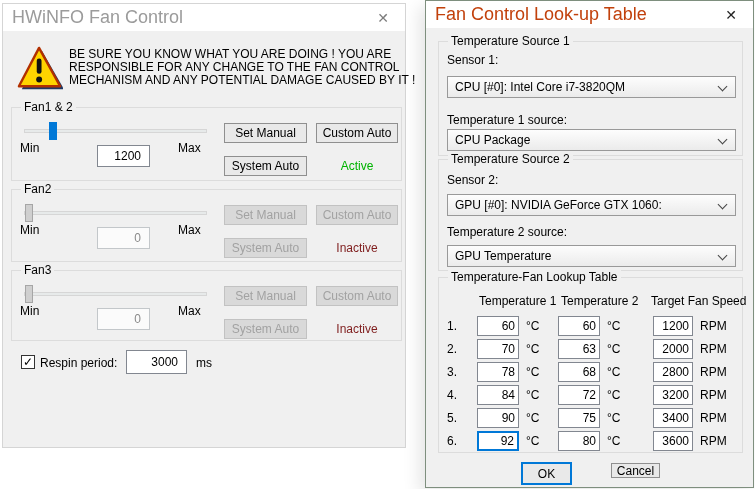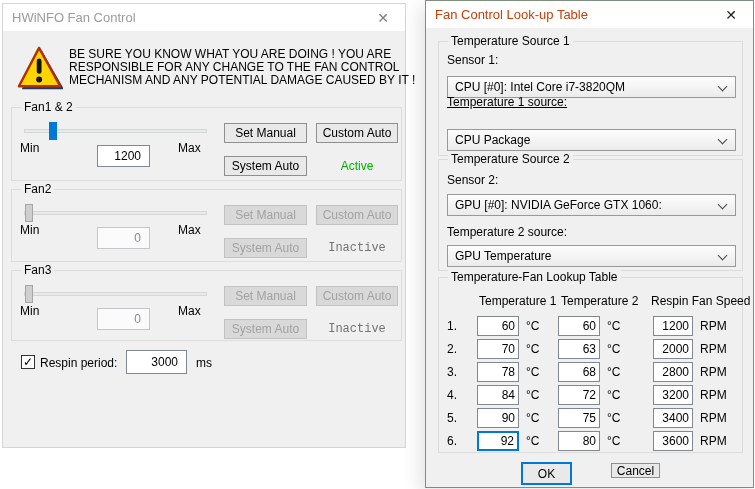--- a/index.html
+++ b/index.html
@@ -7,21 +7,21 @@
     width:755px; height:489px; position:relative; overflow:hidden;
     background:#ffffff;
     font-family:"Liberation Sans", sans-serif;
     font-size:12px; color:#000;
   }
   .window { position:absolute; background:#f0f0f0; }
   #left-window { left:2px; top:3px; width:404px; height:445px; border:1px solid #d5d5d5; }
   #right-window { left:425px; top:0px; width:329px; height:488px; border:1px solid #7e8f7e;
                   box-shadow:-6px 6px 16px rgba(0,0,0,0.10); }
   .titlebar { height:27px; background:#ffffff; display:flex; align-items:center; padding-left:9px; position:relative; }
-  .titlebar .title { font-size:13px; }
+  .titlebar .title { font-size:18px; }
   #left-window .titlebar .title { color:#9b9b9b; }
   #right-window .titlebar .title { color:#c2410c; }
   .close-btn { position:absolute; right:0; top:0; width:44px; height:27px;
                display:flex; align-items:center; justify-content:center;
                font-size:14px; cursor:default; }
   #left-window .close-btn { color:#7c7c7c; }
   #right-window .close-btn { color:#222; }
 
   .group { position:absolute; border:1px solid #dcdcdc;padding-left:20px; }
   .group-label { position:absolute; top:-8px; left:9px; background:#f0f0f0; padding:0 3px; white-space:nowrap; }
@@ -44,21 +44,21 @@
   .fan-input { left:85px; top:37px; width:53px; height:22px; }
   .disabled .fan-input { color:#8a8a8a; border-color:#c3c7ca; background:#fbfbfb; }
   .btn { position:absolute; display:flex; align-items:center; justify-content:center;
          background:#e9e9e9; border:1px solid #8f8f8f; font-size:12px; cursor:default; }
   .btn-setmanual { left:212px; top:15px; width:83px; height:20px; }
   .btn-customauto{ left:304px; top:15px; width:82px; height:20px; }
   .btn-systemauto{ left:212px; top:48px; width:83px; height:20px; }
   .disabled .btn { background:#d9d9d9; border-color:#c2c2c2; color:#a2a2a2; }
   .fan-status { position:absolute; left:304px; top:51px; width:82px; text-align:center; }
   .status-active { color:#00b400; }
-  .status-inactive { color:#737373;font-family:Liberation Mono, monospace; }
+  .status-inactive { color:#7f1d1d; }
 
   
   .checkbox { position:absolute; left:18px; top:351px; width:14px; height:14px;
               background:#fff; border:1px solid #333; font-size:12px; line-height:12px;
               text-align:center; color:#000; }
   .respin-label { position:absolute; left:37px; top:352px; }
   .respin-input { left:123px; top:346px; width:61px; height:24px; }
   .respin-unit { position:absolute; left:193px; top:352px; }
   .btn-minimize { left:317px; top:400px; width:67px; height:31px; }
 
@@ -159,21 +159,21 @@
     <span class="close-btn">✕</span>
   </div>
 
   <div class="group" style="left:12px; top:40px; width:305px; height:115px;">
     <span class="group-label">Temperature Source 1</span>
     <span class="field-label" style="top:11px;">Sensor 1:</span>
     <div class="combo" style="top:34px;">
       <span>CPU [#0]: Intel Core i7-3820QM</span>
       <span class="combo-chevron"></span>
     </div>
-    <span class="field-label" style="top:53px;text-decoration:underline;">Temperature 1 source:</span>
+    <span class="field-label" style="top:71px;">Temperature 1 source:</span>
     <div class="combo" style="top:87px;">
       <span>CPU Package</span>
       <span class="combo-chevron"></span>
     </div>
   </div>
 
   <div class="group" style="left:12px; top:158px; width:305px; height:112px;">
     <span class="group-label">Temperature Source 2</span>
     <span class="field-label" style="top:13px;">Sensor 2:</span>
     <div class="combo" style="top:34px;">
@@ -184,21 +184,21 @@
     <div class="combo" style="top:85px;">
       <span>GPU Temperature</span>
       <span class="combo-chevron"></span>
     </div>
   </div>
 
   <div class="group" style="left:12px; top:276px; width:305px; height:176px;">
     <span class="group-label">Temperature-Fan Lookup Table</span>
     <span class="tbl-header th1">Temperature 1</span>
     <span class="tbl-header th2">Temperature 2</span>
-    <span class="tbl-header th3">Respin Fan Speed</span>
+    <span class="tbl-header th3">Target Fan Speed</span>
 
     <div class="tbl-rows">
       <div class="tbl-row">
         <span class="cell cell-num">1.</span>
         <input class="num-input cell-t1" value="60" style="">
         <span class="cell cell-c1">°C</span>
         <input class="num-input cell-t2" value="60" style="">
         <span class="cell cell-c2">°C</span>
         <input class="num-input cell-rpm" value="1200" style="">
         <span class="cell cell-rpmu">RPM</span>

